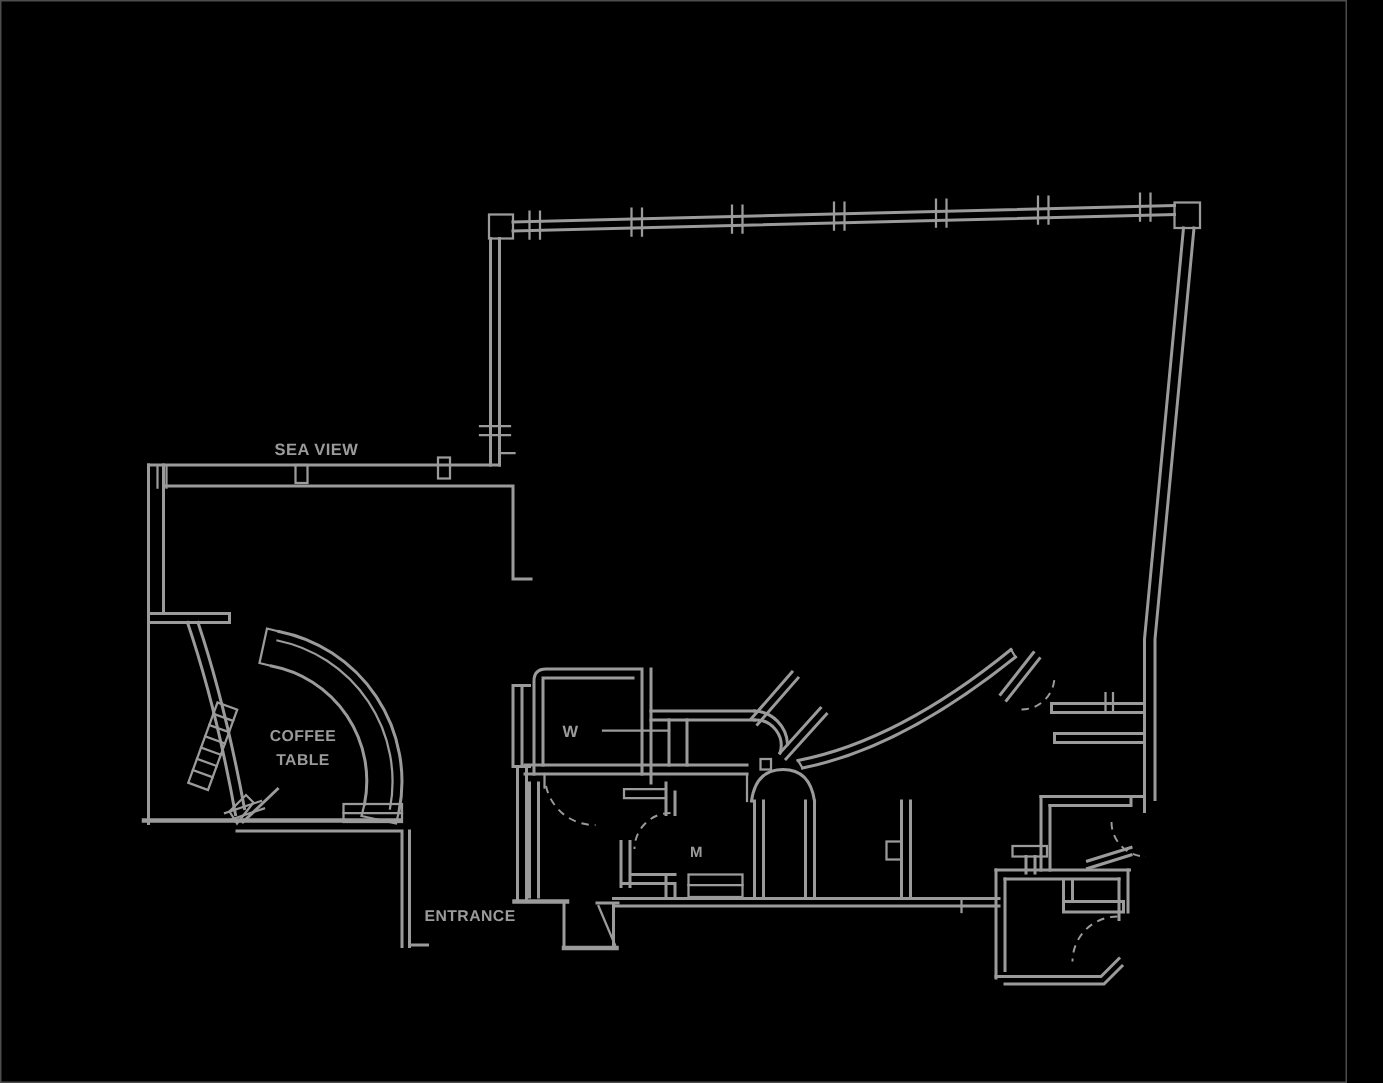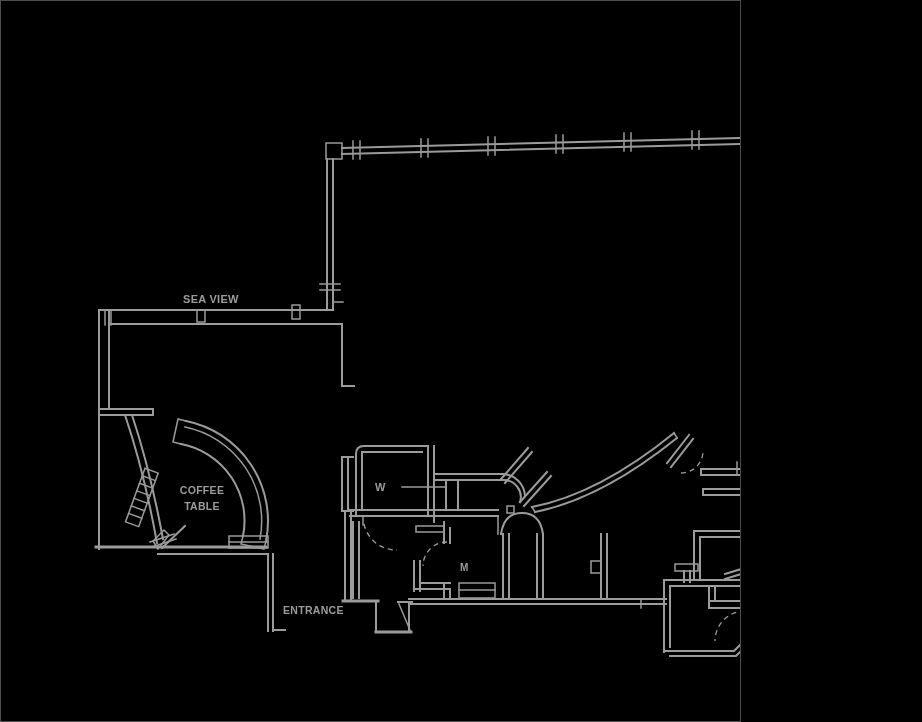--- a/index.html
+++ b/index.html
@@ -1,18 +1,18 @@
 <!DOCTYPE html>
 <html style="--background: #000000; --line-color: #9b9b9b; --border-color: #4d4d4d;"><head>
 <meta charset="utf-8">
 <style>
   html,body{margin:0;padding:0;background:#000;}
   .canvas{
     position:relative;
-    width:741px;height:722px;
+    width:898px;height:722px;
     background:var(--background,#000);
     border:1px solid var(--border-color,#4d4d4d);
     box-sizing:border-box;
     overflow:hidden;
     font-family:"Liberation Sans", sans-serif;
   }
   svg{display:block;}
   .wall{stroke:var(--line-color,#9b9b9b);stroke-width:2;fill:none;stroke-linecap:square;}
   .thick{stroke-width:3;}
   .thin{stroke-width:1.5;}

